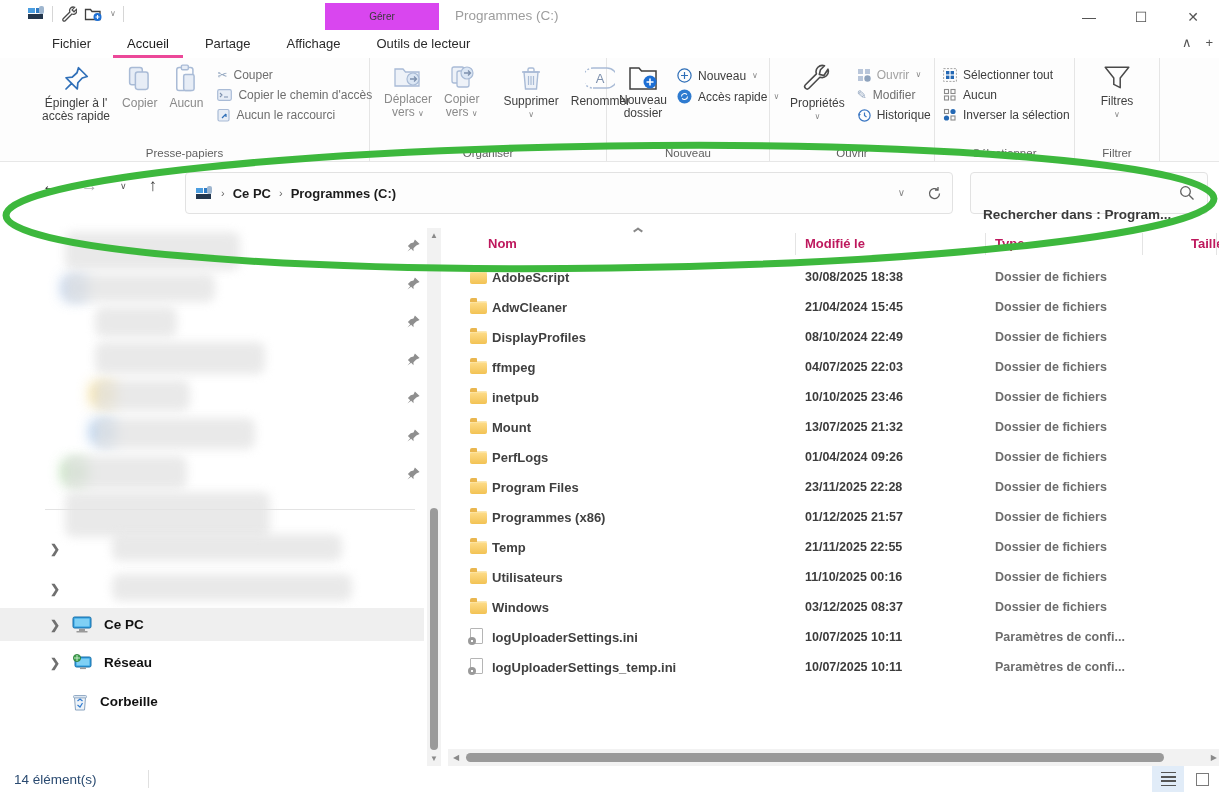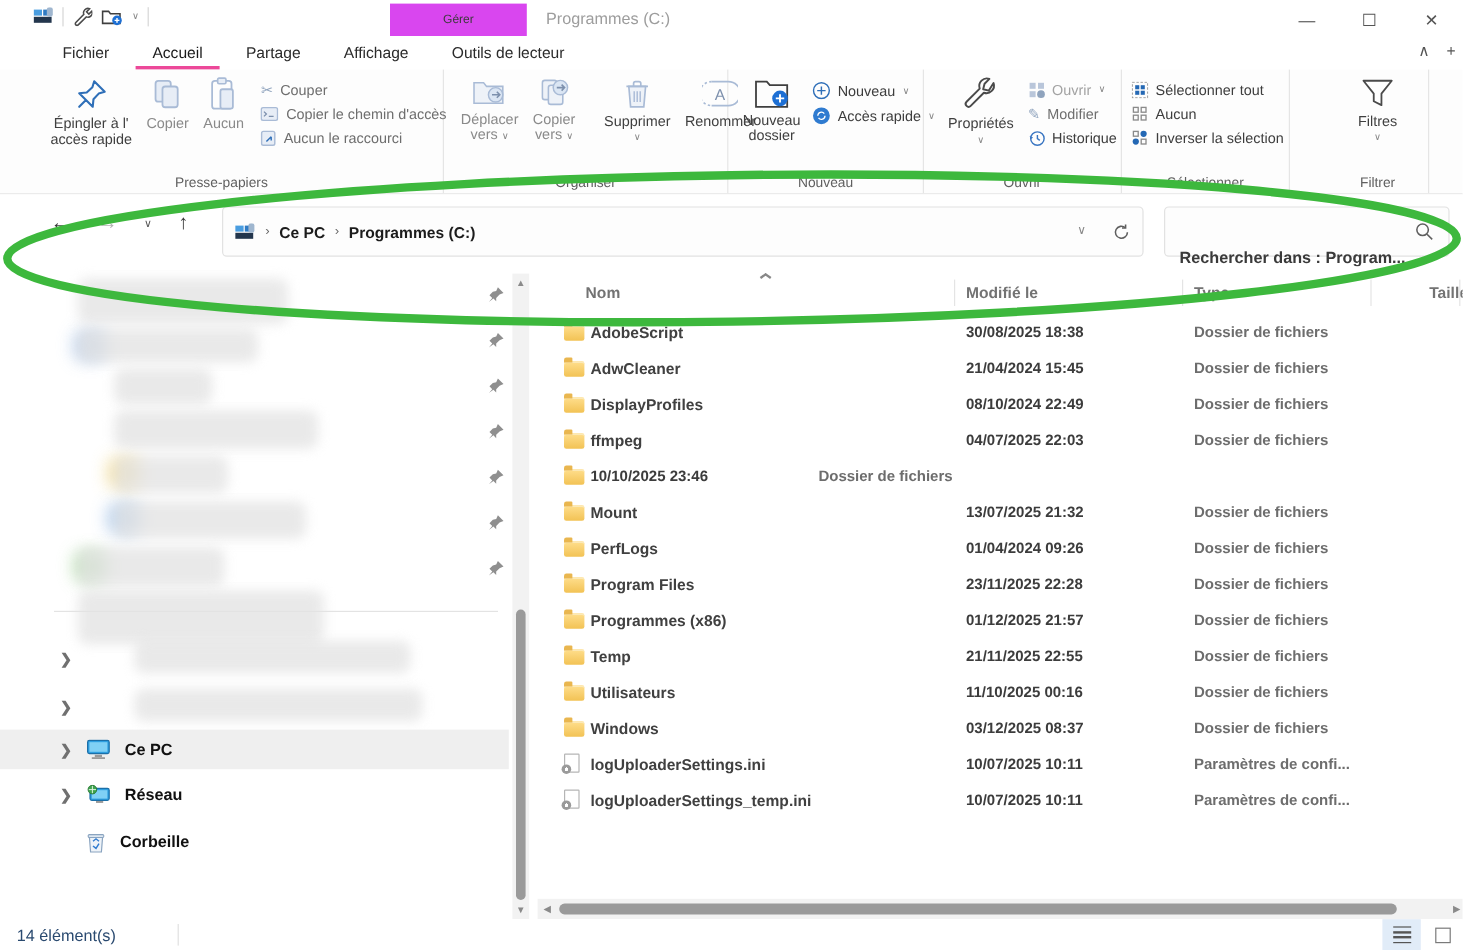--- a/index.html
+++ b/index.html
@@ -71,21 +71,21 @@
   .side-item { position:absolute; left:0; width:424px; display:flex; align-items:center; gap:12px;
     padding-left:50px; height:33px; font-weight:700; color:#111; font-size:13.5px; }
   .side-item .expander { color:#707070; font-size:12px; width:10px; }
   .side-item.sel { background:#efefef; }
   .vscroll { position:absolute; left:427px; top:6px; width:14px; height:538px; background:#f2f2f2; }
   .vscroll .arr { position:absolute; left:0; width:14px; text-align:center; color:#8a8a8a; font-size:8px; }
   .vscroll .thumb { position:absolute; left:3px; width:8px; background:#9a9a9a; border-radius:4px; }
   
   .filepane { position:absolute; left:450px; top:0; width:769px; height:546px; }
   .fhead { position:absolute; left:0; top:6px; width:769px; height:32px; }
-  .fhead .col { position:absolute; top:8px; font-weight:700; color:#737373; font-size:13px; }
+  .fhead .col { position:absolute; top:8px; font-weight:700; color:#be185d; font-size:13px; }
   .fhead .colsep { position:absolute; top:5px; width:1px; height:22px; background:#e4e4e4; }
   .sortcaret { position:absolute; left:183px; top:-2px; width:9px; height:6px; }
   .sortcaret:before { content:""; position:absolute; left:0; top:3px; width:6px; height:1.5px; background:#888; transform:rotate(-35deg); }
   .sortcaret:after { content:""; position:absolute; left:4px; top:3px; width:6px; height:1.5px; background:#888; transform:rotate(35deg); }
   .frows { position:absolute; left:0; top:40px; width:769px; }
   .frow { height:30px; display:flex; align-items:center; }
   .fc-icon { width:22px; margin-left:20px; display:flex; align-items:center; }
   .fc-name { width:313px; font-weight:700; color:#404040; font-size:13px; }
   .fc-date { width:190px; font-weight:700; color:#3c3c3c; font-size:12.5px; }
   .fc-type { width:200px; font-weight:700; color:#6d6d6d; font-size:12.5px; }
@@ -393,21 +393,21 @@
                   <rect x="8" y="8" width="4" height="4" fill="none" stroke="#8a8a8a" stroke-width="1.1"></rect>
                 </svg>
             </span>
             <span>Inverser la sélection</span>
           </div>
         </div>
       </div>
       <div class="grp-label">Sélectionner</div>
     </div>
 
-    <div class="grp" style="left:1106px;width:85px;">
+    <div class="grp" style="left:1075px;width:85px;">
       <div class="grp-content" style="justify-content:center;">
         <div class="bigbtn">
           <span class="icn">
             <svg width="30" height="28" viewBox="0 0 28 26">
                 <path d="M3 3h22L17 13v9l-6-3v-6z" fill="none" stroke="#4a4a4a" stroke-width="1.4" stroke-linejoin="round"></path>
               </svg>
           </span>
           <span class="biglabel">Filtres</span>
           <span class="chev">∨</span>
         </div>
@@ -597,20 +597,21 @@
             </span>
             <span class="fc-name">ffmpeg</span>
             <span class="fc-date">04/07/2025 22:03</span>
             <span class="fc-type">Dossier de fichiers</span>
           </div>
 
           <div class="frow">
             <span class="fc-icon">
               <span class="file-icon icon-folder"></span>
             </span>
+            <span class="fc-name">inetpub</span>
             <span class="fc-date">10/10/2025 23:46</span>
             <span class="fc-type">Dossier de fichiers</span>
           </div>
 
           <div class="frow">
             <span class="fc-icon">
               <span class="file-icon icon-folder"></span>
             </span>
             <span class="fc-name">Mount</span>
             <span class="fc-date">13/07/2025 21:32</span>

